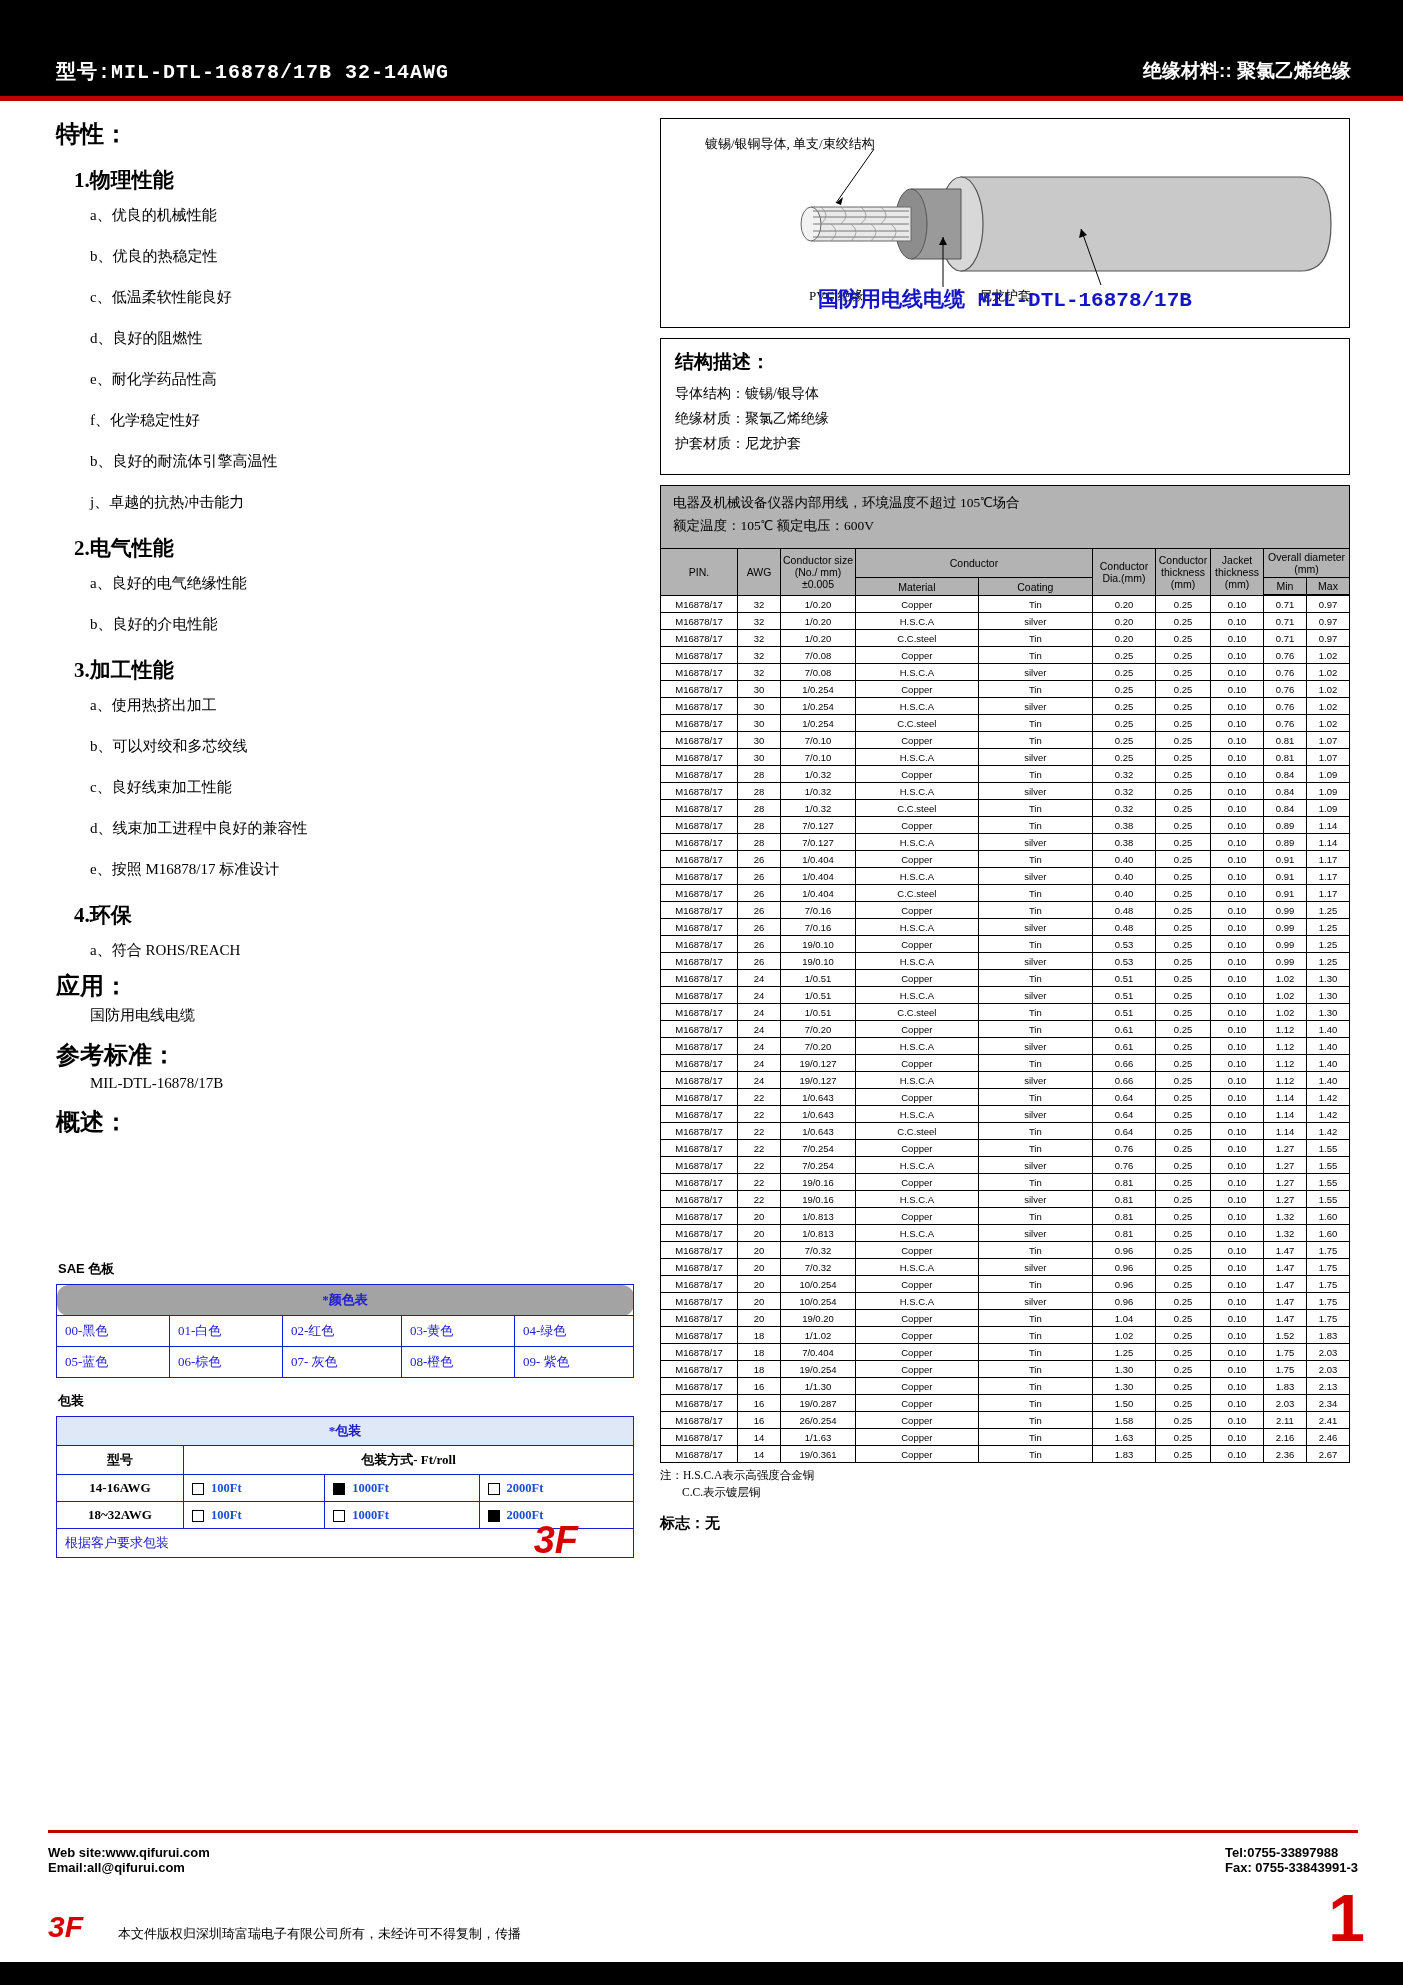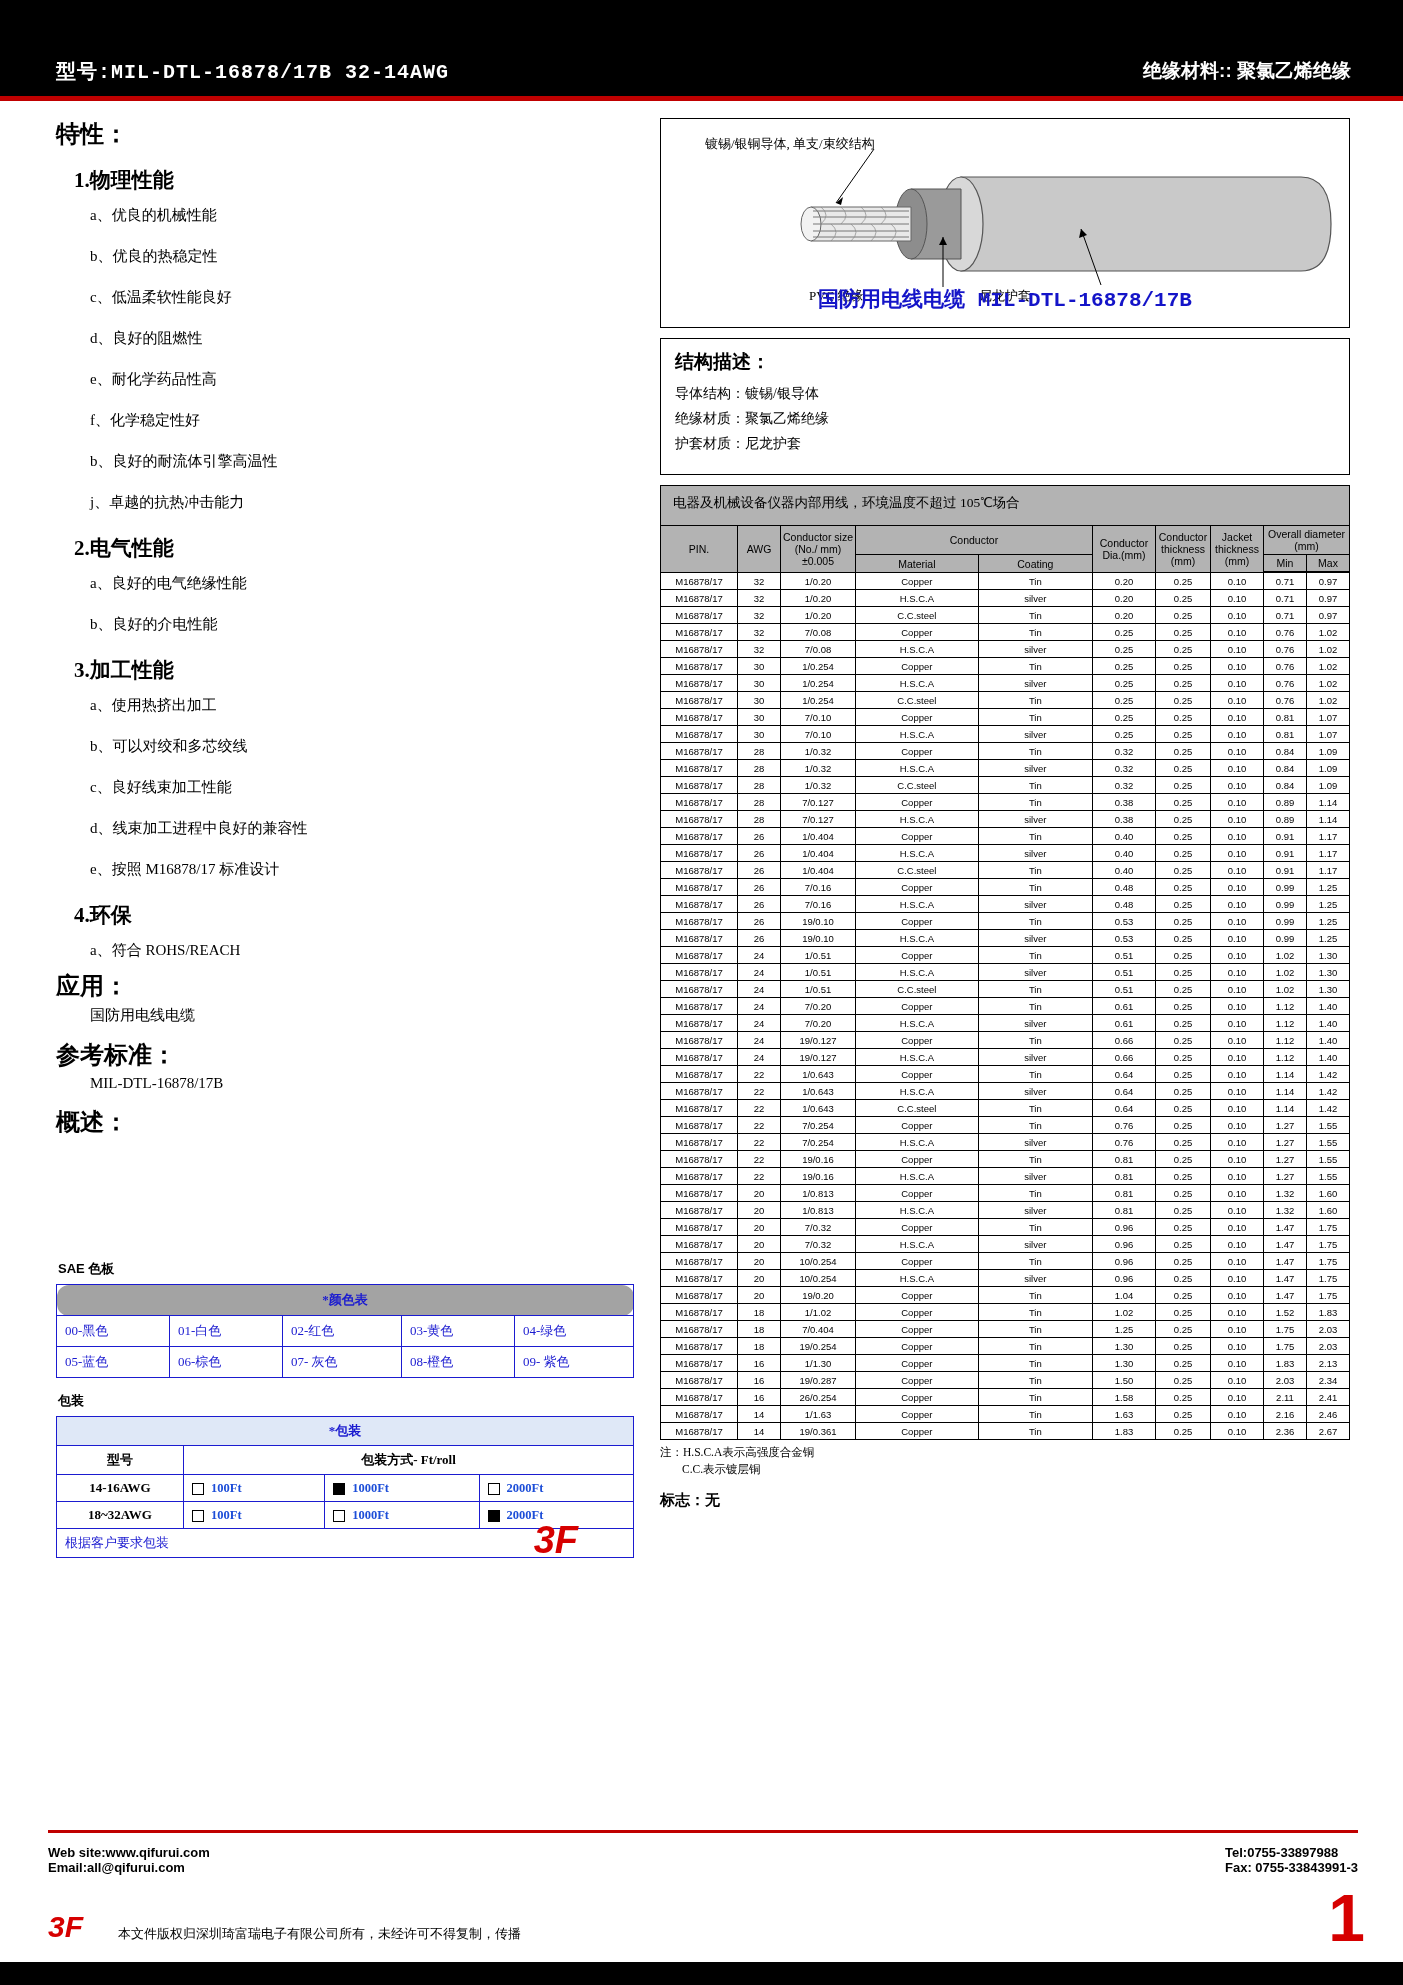--- a/index.html
+++ b/index.html
@@ -215,20 +215,21 @@
 
     <div class="box structbox">
       <h3>结构描述：</h3>
       <p>导体结构：镀锡/银导体</p>
       <p>绝缘材质：聚氯乙烯绝缘</p>
       <p>护套材质：尼龙护套</p>
     </div>
 
     <div class="greybox">
       <p>电器及机械设备仪器内部用线，环境温度不超过 105℃场合</p>
+      <p>额定温度：105℃  额定电压：600V</p>
     </div>
 
     <table class="spec">
       <thead>
         <tr>
           <th rowspan="3" style="width:74px;">PIN.</th>
           <th rowspan="3" style="width:40px;">AWG</th>
           <th rowspan="3" style="width:72px;">Conductor size (No./ mm) ±0.005</th>
           <th colspan="2" style="width:116px;">Conductor</th>
           <th rowspan="3" style="width:60px;">Conductor Dia.(mm)</th>

